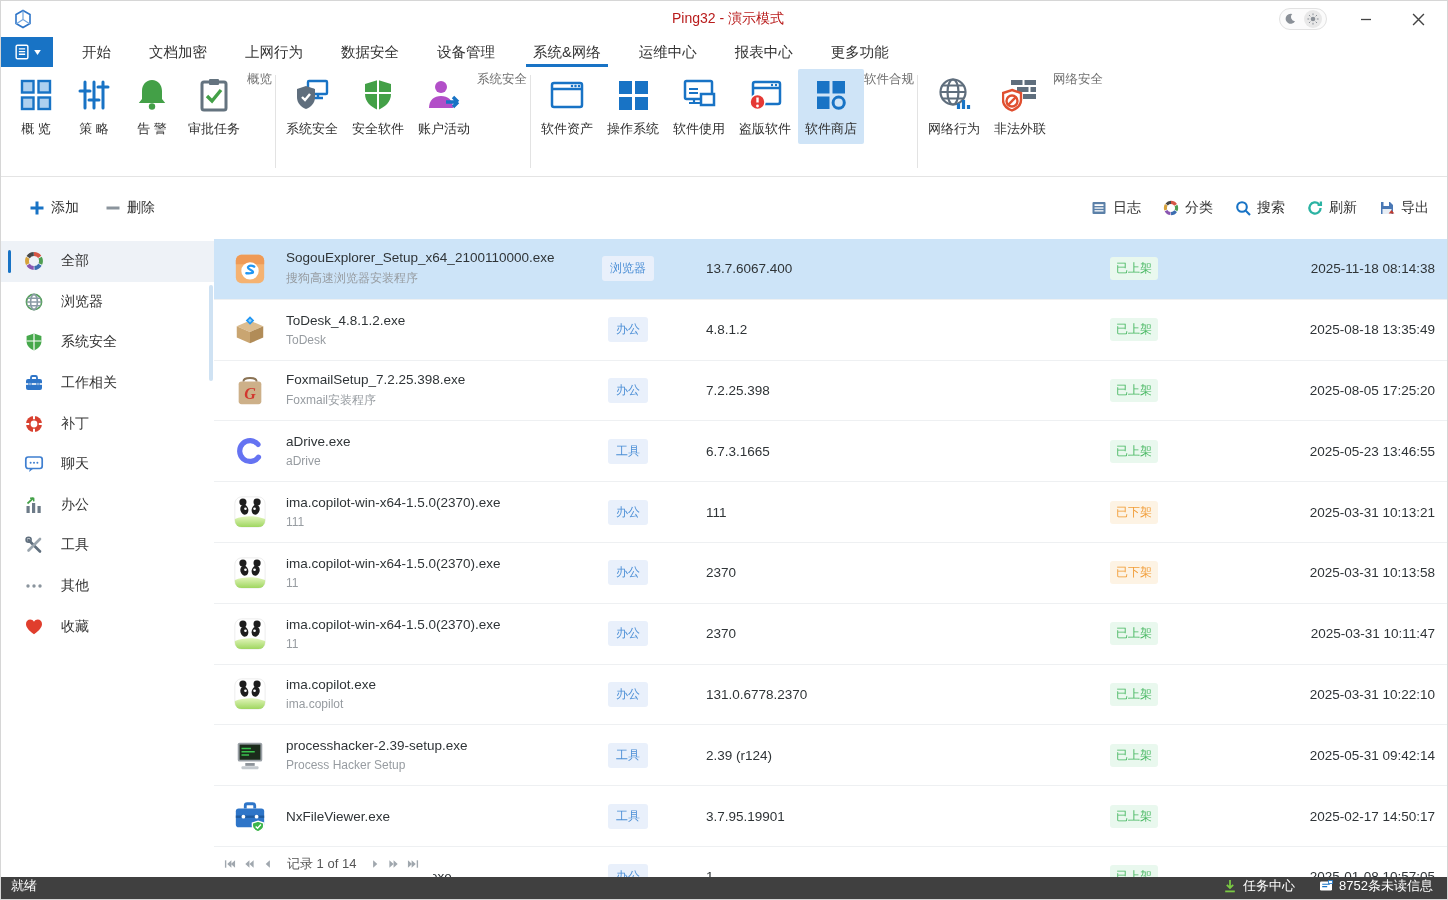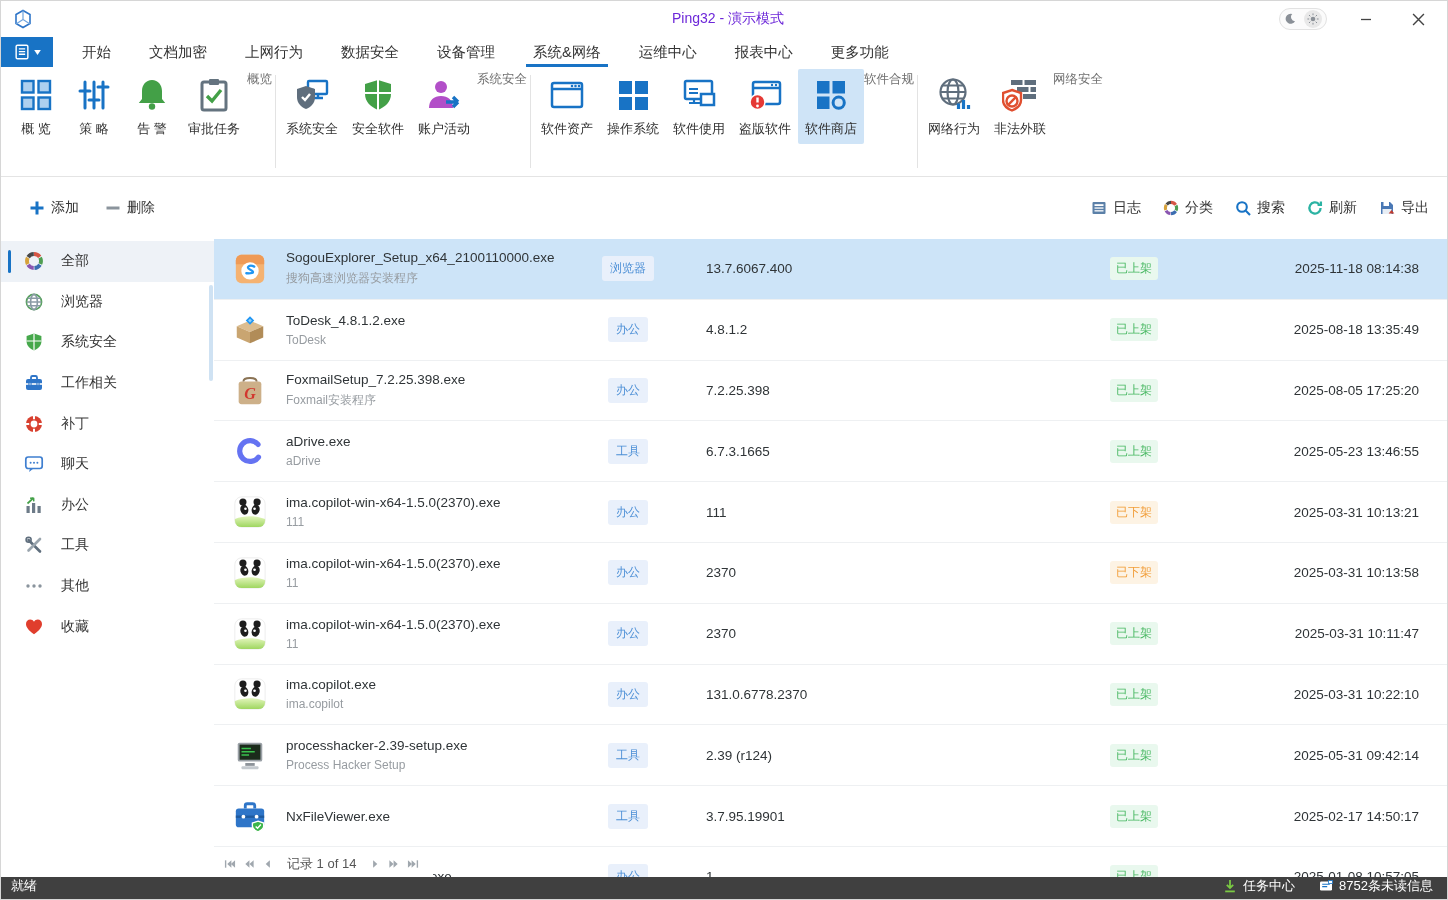--- a/index.html
+++ b/index.html
@@ -3,21 +3,21 @@
 <meta charset="utf-8">
 <style>
   * { box-sizing: border-box; margin: 0; padding: 0; }
   html,body { width:1448px; height:900px; overflow:hidden; }
   body { font-family:"Liberation Sans","DejaVu Sans",sans-serif; background:#fff; border:1px solid #d6d6d6; position:relative; color:#333; }
   svg { display:block; }
 
   
   .titlebar { height:36px; display:flex; align-items:center; position:relative; background:#fff; }
   .tb-logo { margin-left:12px; width:20px; height:20px; }
-  .tb-title { position:absolute; left:0; right:0; text-align:center; font-size:14px; color:#6d28d9;margin-left:8px; }
+  .tb-title { position:absolute; left:0; right:0; text-align:center; font-size:14px; color:#b91c1c;margin-left:8px; }
   .tb-right { margin-left:auto; display:flex; align-items:center; gap:26px; padding-right:16px; z-index:2; }
   .theme-toggle { width:48px; height:22px; border:1px solid #e2e2e2; border-radius:11px; background:#fbfbfb; display:flex; align-items:center; justify-content:space-around; }
   .tt-sun { width:18px; height:18px; border-radius:50%; background:#e8e8e8; display:flex; align-items:center; justify-content:center; }
   .win-btn { width:26px; height:22px; display:flex; align-items:center; justify-content:center; }
 
   
   .tabrow { height:30px; display:flex; background:#fff; }
   .app-btn { width:52px; height:30px; background:#1873c5; display:flex; align-items:center; justify-content:center; gap:3px; }
   .tabs { display:flex; margin-left:10px; }
   .tab { padding:0 19px; line-height:30px; font-size:14.5px; color:#333; position:relative; white-space:nowrap;text-align:right; }
@@ -59,21 +59,21 @@
   .cell-name { width:300px; flex:none; display:flex; flex-direction:column; justify-content:center; overflow:hidden; }
   .fname { font-size:13.5px; color:#2f3437; white-space:nowrap; }
   .fsub { font-size:12px; color:#979ca1; margin-top:5px; white-space:nowrap; }
   .cell-tag { width:84px; flex:none; display:flex; justify-content:center; }
   .tag { font-size:12px; color:#4c8fd6; background:#e9f0fb; border-radius:3px; padding:4px 8px; white-space:nowrap; }
   .cell-version { width:404px; flex:none; padding-left:36px; font-size:13.5px; color:#2f3437; }
   .cell-status { width:120px; flex:none; display:flex; justify-content:center; }
   .st { font-size:12px; border-radius:3px; padding:3px 6px; white-space:nowrap; }
   .st.on  { color:#49b863; background:#e9f8ee; }
   .st.off { color:#f19d38; background:#fdf3e4; }
-  .cell-date { flex:1; text-align:right; padding-right:28px; font-size:13.5px; color:#2f3437; }
+  .cell-date { flex:1; text-align:right; padding-right:12px; font-size:13.5px; color:#2f3437; }
   .trow.partial .cell-name { padding-left:105px; }
 
   
   .pager { position:absolute; left:0; bottom:0; height:26px; background:#fff; display:flex; align-items:center; gap:7px; padding:0 14px 0 10px; z-index:3; }
   .pg-btn { display:flex; align-items:center; }
   .pg-btn svg { width:12px; height:12px; }
   .pg-label { font-size:13px; color:#555; margin:0 6px; white-space:nowrap; }
 
   
   .statusbar { height:24px; background:#404040; display:flex; align-items:flex-start; color:#fff; font-size:13px; position:relative; z-index:4; }

